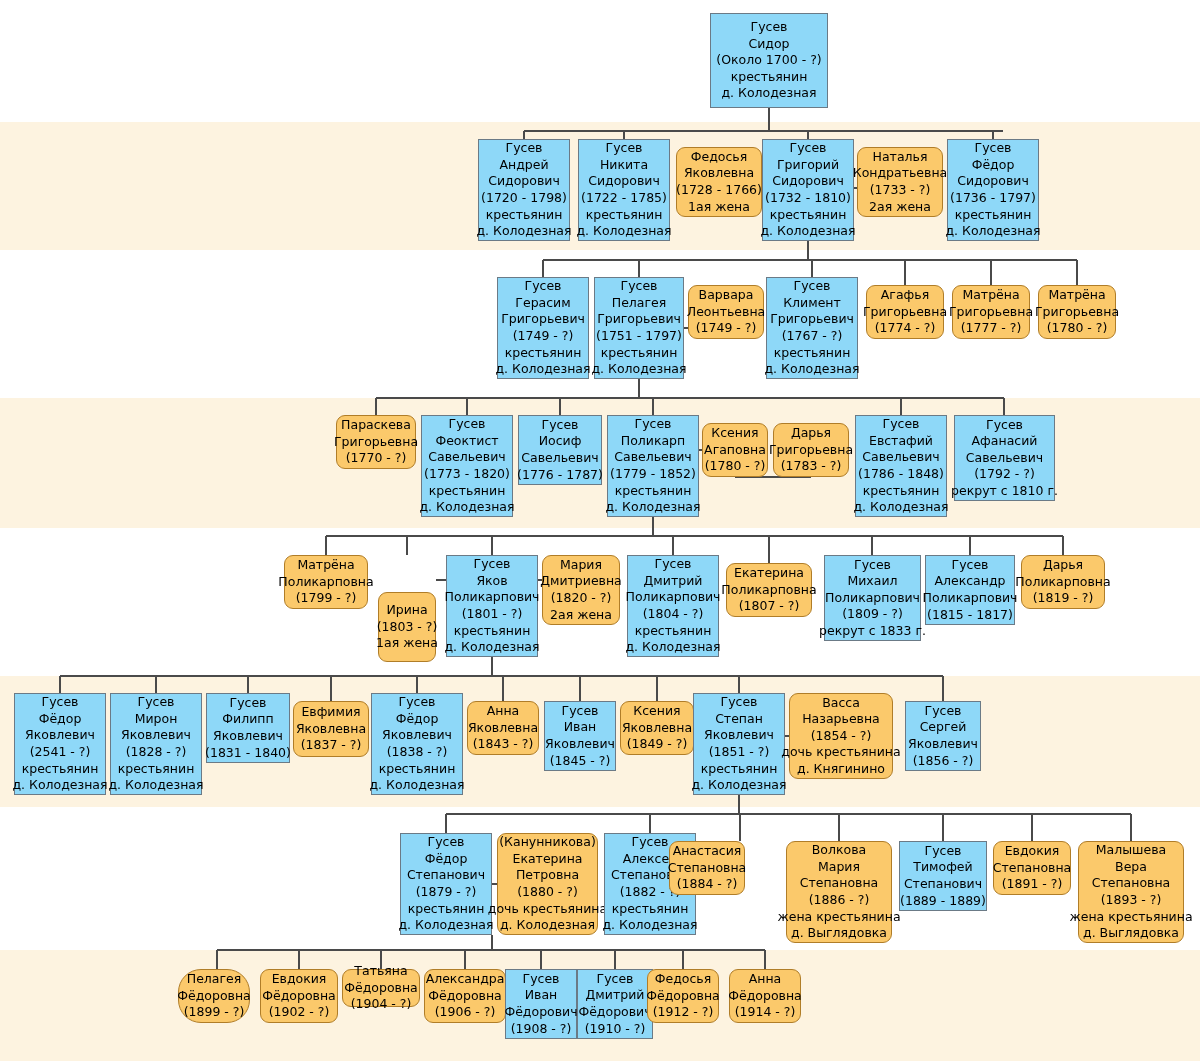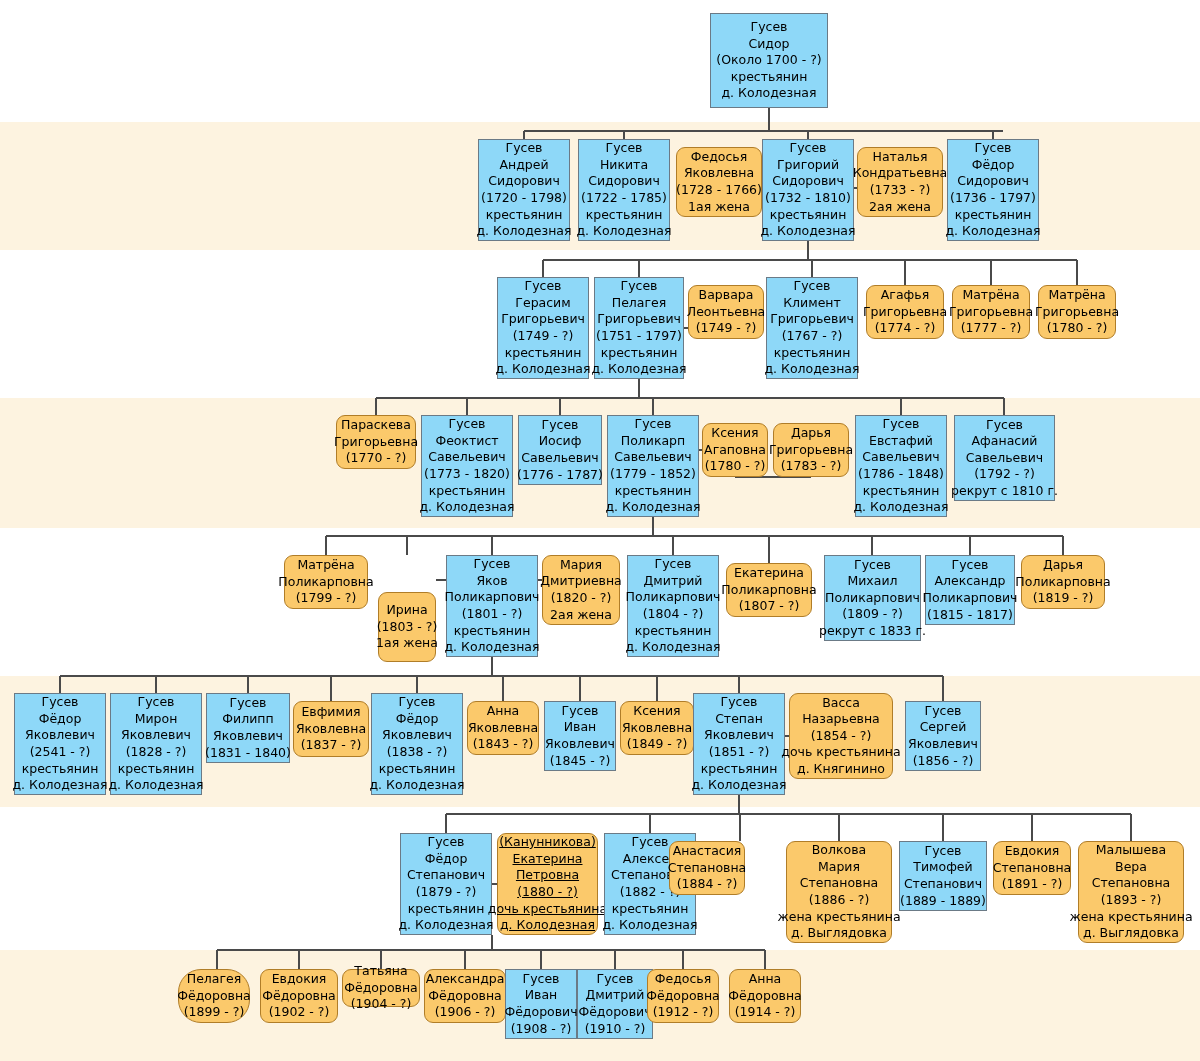--- a/index.html
+++ b/index.html
@@ -358,21 +358,21 @@
         <span class="ln">(1856 - ?)</span>
       </div>
       <div class="node male" style="left: 400px; top: 833px; width: 92px; height: 102px;">
         <span class="ln">Гусев</span>
         <span class="ln">Фёдор</span>
         <span class="ln">Степанович</span>
         <span class="ln">(1879 - ?)</span>
         <span class="ln">крестьянин</span>
         <span class="ln">д. Колодезная</span>
       </div>
-      <div class="node female" style="left: 497px; top: 833px; width: 101px; height: 102px; text-decoration: underline;">
+      <div class="node female" style="left: 497px; top: 833px; width: 101px; height: 102px;">
         <span class="ln">(Канунникова)</span>
         <span class="ln">Екатерина</span>
         <span class="ln">Петровна</span>
         <span class="ln">(1880 - ?)</span>
         <span class="ln">дочь крестьянина</span>
         <span class="ln">д. Колодезная</span>
       </div>
       <div class="node male" style="left: 604px; top: 833px; width: 92px; height: 102px;">
         <span class="ln">Гусев</span>
         <span class="ln">Алексей</span>

